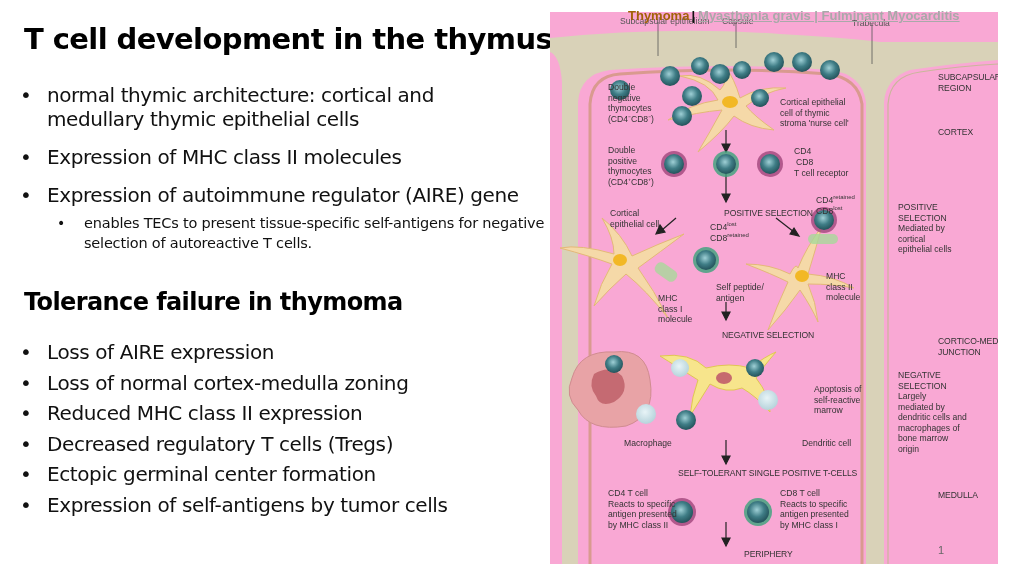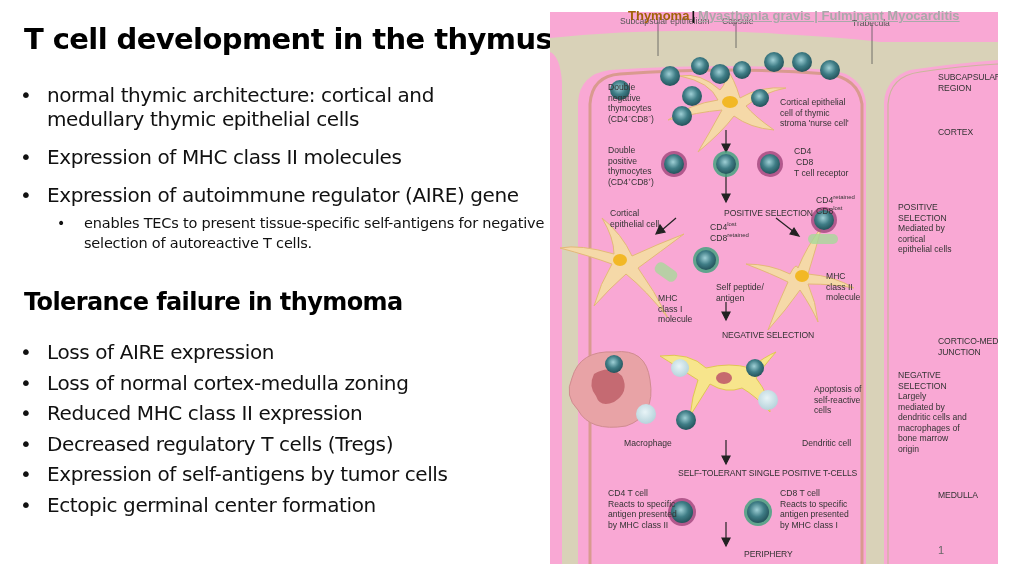--- a/index.html
+++ b/index.html
@@ -48,22 +48,22 @@
   <li style="white-space:nowrap">Expression of autoimmune regulator (AIRE) gene</li>
   <li class="sub" style="width:540px">enables TECs to present tissue-specific self-antigens for negative selection of autoreactive T cells.</li>
 </ul>
 
 <div class="heading h2">Tolerance failure in thymoma</div>
 <ul class="bullets list2">
   <li>Loss of AIRE expression</li>
   <li>Loss of normal cortex-medulla zoning</li>
   <li>Reduced MHC class II expression</li>
   <li>Decreased regulatory T cells (Tregs)</li>
+  <li>Ectopic germinal center formation</li>
   <li>Expression of self-antigens by tumor cells</li>
-  <li>Ectopic germinal center formation</li>
 </ul>
 
 <div class="diagram">
   <svg width="448" height="552" viewBox="0 0 448 552">
     <defs>
       <radialGradient id="tcell" cx="45%" cy="40%" r="60%">
         <stop offset="0%" stop-color="#9fd0d6"></stop>
         <stop offset="55%" stop-color="#3f7d86"></stop>
         <stop offset="100%" stop-color="#24535b"></stop>
       </radialGradient>
@@ -205,21 +205,21 @@
   </div>
   <div class="lbl" style="left:276px;top:259px">
     <div>MHC</div>
       <div>class II</div>
       <div>molecule</div>
   </div>
   <div class="lbl caps" style="left:132px;top:318px">NEGATIVE SELECTION</div>
   <div class="lbl" style="left:264px;top:372px">
     <div>Apoptosis of</div>
       <div>self-reactive</div>
-      <div>cells</div>
+      <div>marrow</div>
   </div>
   <div class="lbl" style="left:74px;top:426px">Macrophage</div>
   <div class="lbl" style="left:252px;top:426px">Dendritic cell</div>
   <div class="lbl caps" style="left:88px;top:456px">SELF-TOLERANT SINGLE POSITIVE T-CELLS</div>
   <div class="lbl" style="left:58px;top:476px">
     <div>CD4 T cell</div>
       <div>Reacts to specific</div>
       <div>antigen presented</div>
       <div>by MHC class II</div>
   </div>

